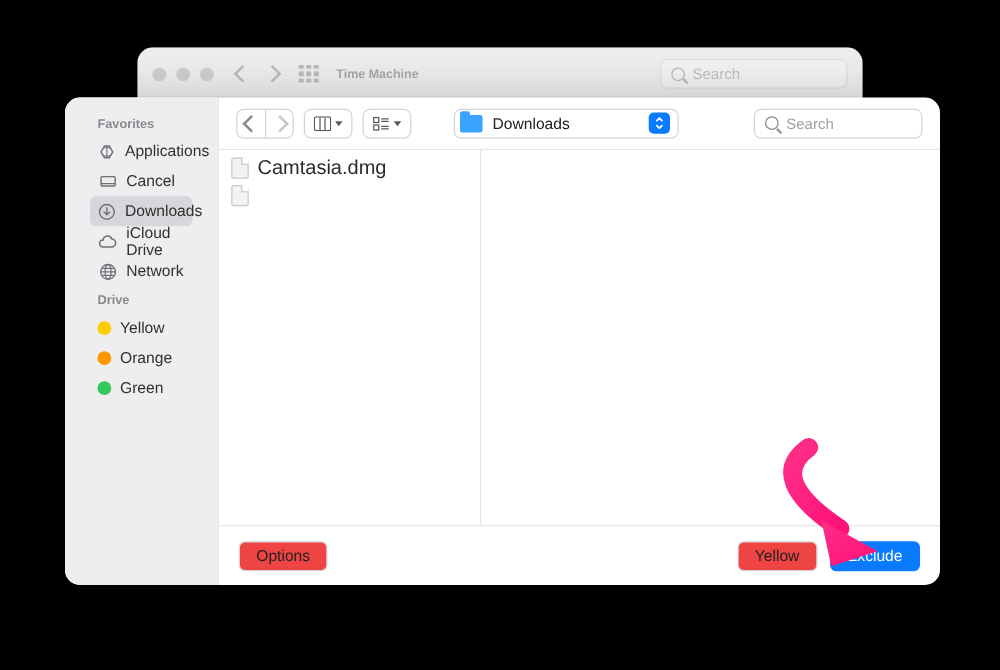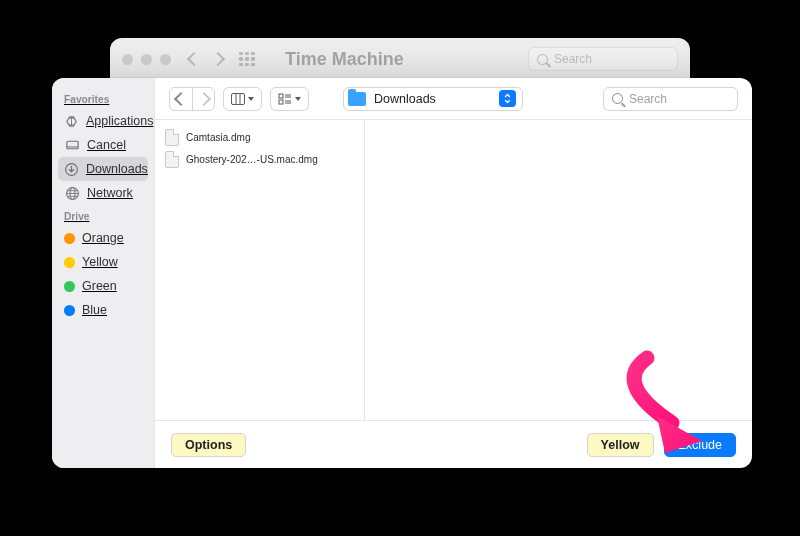--- a/index.html
+++ b/index.html
@@ -15,37 +15,37 @@
   .bgwin .overlay { position:absolute; inset:0; background: rgba(255,255,255,0.35); border-radius:12px; }
   .bgtb { height: 42px; display:flex; align-items:center; gap:10px; padding: 0 12px; }
   .bgdots { display:flex; gap:8px; }
   .bgdots span { width:11px; height:11px; border-radius:50%; background:#b9b9b9; }
   .bgnav { display:flex; gap:14px; margin-left:8px; }
   .chev { width:10px; height:10px; border-left:2px solid #9a9a9a; border-bottom:2px solid #9a9a9a; }
   .chev.left { transform: rotate(45deg); }
   .chev.right { transform: rotate(-135deg); }
   .bggrid { width:16px; height:14px; display:grid; grid-template-columns:1fr 1fr 1fr; grid-template-rows:1fr 1fr 1fr; gap:2px; margin-left:6px; }
   .bggrid span { background:#9a9a9a; border-radius:1px; }
-  .bgtitle { margin-left:20px; font-size:18px; font-weight:600; color:#7a7a7a; }
+  .bgtitle { margin-left:4px; font-size:10px; font-weight:600; color:#7a7a7a; }
   .bgsearch { margin-left:auto; width:150px; height:24px; background:#eee; border:1px solid #d0d0d0; border-radius:6px; display:flex; align-items:center; gap:6px; padding:0 8px; }
   .mglass { width:11px; height:11px; border:1.5px solid #9a9a9a; border-radius:50%; position:relative; }
   .mglass::after { content:''; position:absolute; width:5px; height:1.5px; background:#9a9a9a; right:-4px; bottom:-2px; transform:rotate(45deg); }
   .bgplace { color:#a0a0a0; font-size:12px; }
 
   
   .sheet {
     position: absolute; left: 52px; top: 78px; width: 700px; height: 390px;
     background: #fff; border-radius: 12px;
     box-shadow: 0 25px 60px rgba(0,0,0,0.55), 0 0 0 1px rgba(0,0,0,0.05);
     display: flex; flex-direction: column;
   }
   .content { flex:1; display:flex; min-height:0; }
   .sidebar {
-    width: 102px; background: #eeeef0; border-top-left-radius:12px; border-bottom-left-radius:12px;
-    padding: 10px 6px; overflow:hidden;text-decoration:underline;
+    width: 122px; background: #eeeef0; border-top-left-radius:12px; border-bottom-left-radius:12px;
+    padding: 10px 20px; overflow:hidden;
   }
   .section-h { font-size:10.2px; font-weight:600; color:#8a8a8e; padding:6px 6px 4px; }
   .item { display:flex; align-items:center; gap:7px; height:24px; border-radius:5px; padding:0 6px; font-size:12.5px; color:#303030; cursor:default; }
   .item.selected { background:#d7d7db; }
   .item .ic { width:16px; height:16px; display:flex; align-items:center; justify-content:center; color:#6f6f74; }
   .ic svg { display:block; }
 
   .tag-dot { width:11px; height:11px; border-radius:50%; }
 
   .main { flex:1; display:flex; flex-direction:column; border-left:1px solid #e5e5e8; }
@@ -61,26 +61,26 @@
   .pathpill .folder::before { content:''; position:absolute; left:0; top:-3px; width:8px; height:4px; background:#3aa2ff; border-top-left-radius:2px; border-top-right-radius:2px; }
   .pathpill .txt { flex:1; font-size:12.5px; color:#222; }
   .pathpill .sel { width:17px; height:17px; background:#0a7aff; border-radius:4px; display:flex; align-items:center; justify-content:center; }
   .pathpill .sel svg { display:block; }
 
   .tsearch { margin-left:auto; width:135px; height:24px; border:1px solid #d4d4d8; border-radius:6px; display:flex; align-items:center; gap:6px; padding:0 8px; }
   .tsearch .ph { font-size:12px; color:#a0a0a5; }
 
   .browser { flex:1; display:flex; min-height:0; }
   .col { width:210px; border-right:1px solid #e5e5e8; padding-top:6px; }
-  .filerow { display:flex; align-items:center; gap:7px; height:22px; padding:0 10px; font-size:10px; color:#2b2b2b; }
+  .filerow { display:flex; align-items:flex-start; gap:7px; height:22px; padding:0 10px; font-size:16px; color:#2b2b2b; }
   .fileic { width:14px; height:17px; background:#f3f3f5; border:1px solid #c8c8cc; border-radius:2px; position:relative; }
   .fileic::after { content:''; position:absolute; right:-1px; top:-1px; width:5px; height:5px; border-left:1px solid #c8c8cc; border-bottom:1px solid #c8c8cc; background:#fff; }
 
   .footer { height:48px; border-top:1px solid #e5e5e8; display:flex; align-items:center; padding:0 16px; gap:10px; }
-  .macbtn { height:24px; font-size:12.5px; border-radius:5px; padding:0 13px; display:flex; align-items:center; border:1px solid #d4d4d8; background:#fef9c3; color:#222; cursor:default;font-weight:bold; }
+  .macbtn { height:24px; font-size:12.5px; border-radius:5px; padding:0 13px; display:flex; align-items:center; border:1px solid #d4d4d8; background:#ef4444; color:#222; cursor:default; }
   .macbtn.primary { background:#0a7aff; color:#fff; border-color:#0a7aff; font-weight:500; }
   .spacer { flex:1; }
 
   
   .arrow { position:absolute; left:557px; top:343px; width:175px; height:120px; pointer-events:none; }
 </style>
 </head>
 <body>
 <div class="stage">
 
@@ -144,45 +144,49 @@
           <svg width="15" height="15" viewBox="0 0 16 16">
                 <circle cx="8" cy="8" r="6.3" fill="none" stroke="#6f6f74" stroke-width="1.2"></circle>
                 <path d="M8 4.5v5M5.5 8L8 10.5 10.5 8" fill="none" stroke="#6f6f74" stroke-width="1.2" stroke-linecap="round" stroke-linejoin="round"></path>
               </svg>
         </span>
         <span>Downloads</span>
       </div>
 
       <div class="item">
         <span class="ic">
+          <svg width="16" height="15" viewBox="0 0 16 15">
+                <path d="M4.5 11.5a2.8 2.8 0 010-5.6 3.6 3.6 0 017-.7 2.6 2.6 0 01-.3 6.3z" fill="none" stroke="#6f6f74" stroke-width="1.2"></path>
+              </svg>
+        </span>
+        <span>iCloud Drive</span>
+      </div>
+      <div class="item">
+        <span class="ic">
           <svg width="15" height="15" viewBox="0 0 16 16">
                 <circle cx="8" cy="8" r="6.3" fill="none" stroke="#6f6f74" stroke-width="1.1"></circle>
                 <ellipse cx="8" cy="8" rx="2.6" ry="6.3" fill="none" stroke="#6f6f74" stroke-width="1"></ellipse>
                 <path d="M2 8h12M3 5h10M3 11h10" stroke="#6f6f74" stroke-width="0.9"></path>
               </svg>
         </span>
         <span>Network</span>
       </div>
 
       <div class="section-h">Drive</div>
       <div class="item">
+        <span class="tag-dot" style="background:#ffcc00"></span>
+        <span>Yellow</span>
+      </div>
+      <div class="item">
         <span class="tag-dot" style="background:#ff9500"></span>
         <span>Orange</span>
       </div>
       <div class="item">
-        <span class="tag-dot" style="background:#ffcc00"></span>
-        <span>Yellow</span>
-      </div>
-      <div class="item">
         <span class="tag-dot" style="background:#34c759"></span>
         <span>Green</span>
-      </div>
-      <div class="item">
-        <span class="tag-dot" style="background:#007aff"></span>
-        <span>Blue</span>
       </div>
     </div>
 
     <div class="main">
       <div class="toolbar">
         <div class="btngrp">
           <div>
                 <div class="chev left" style="border-color:#8a8a8e"></div>
               </div>
           <div>
@@ -222,21 +226,20 @@
       </div>
 
       <div class="browser">
         <div class="col">
           <div class="filerow">
             <div class="fileic"></div>
             <span>Camtasia.dmg</span>
           </div>
           <div class="filerow">
             <div class="fileic"></div>
-            <span>Ghostery-202…-US.mac.dmg</span>
           </div>
         </div>
         <div style="flex:1"></div>
       </div>
 
       <div class="footer">
         <div class="macbtn">Options</div>
         <div class="spacer"></div>
         <div class="macbtn">Yellow</div>
         <div class="macbtn primary">Exclude</div>

